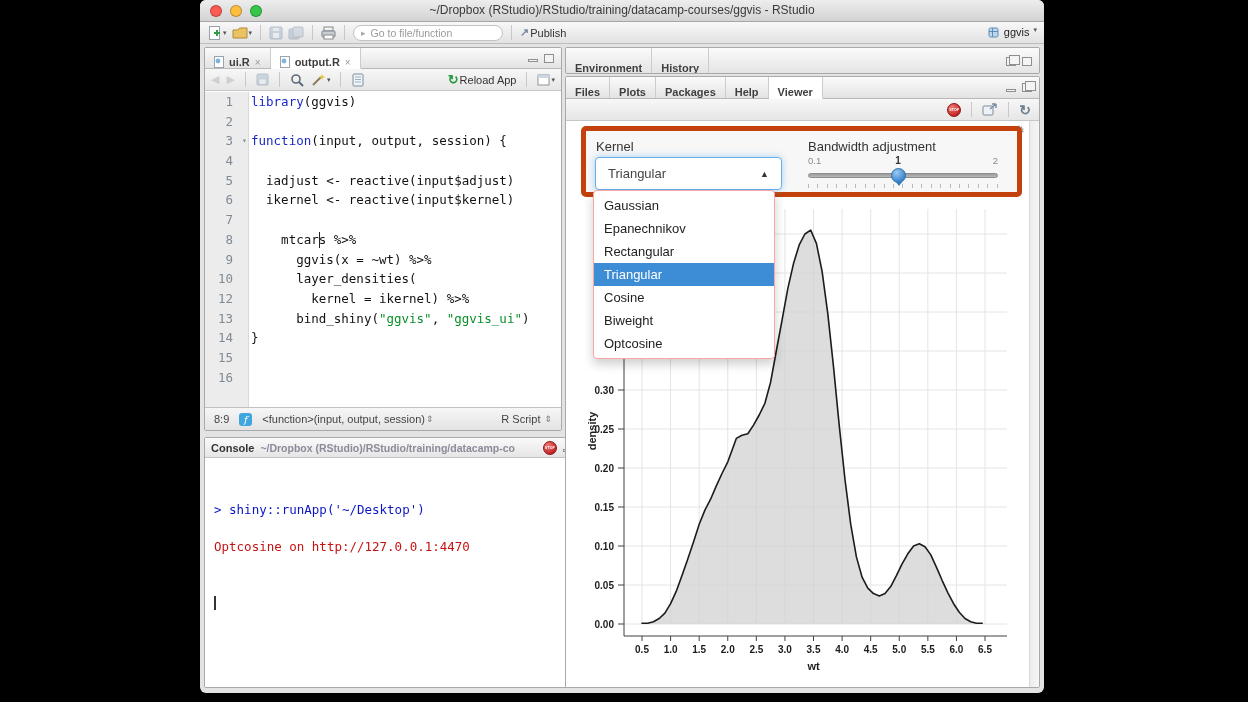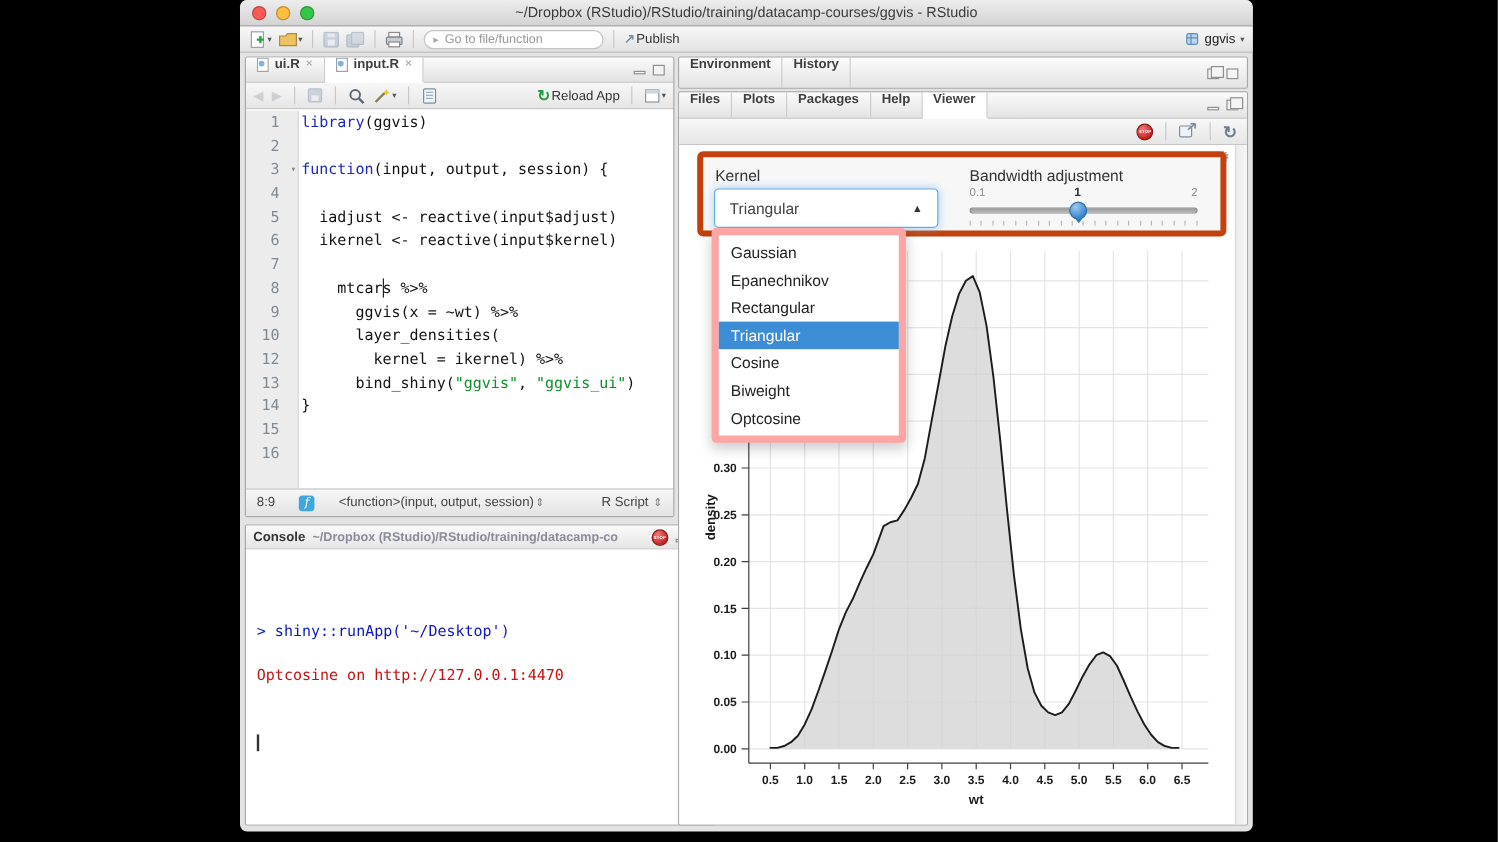--- a/index.html
+++ b/index.html
@@ -14,54 +14,54 @@
   .light{width:12px;height:12px;border-radius:50%;border:1px solid rgba(0,0,0,.25)}
   .l-red{background:#fc5a54}.l-yel{background:#fdbd3f}.l-grn{background:#35c649}
   
   .maintb{height:22px;background:linear-gradient(#f8f8f8,#e2e2e2);border-bottom:1px solid #bdbdbd;display:flex;align-items:center;padding:0 7px;gap:5px;font-size:11px;color:#333}
   .tbsep{width:1px;height:15px;background:#c8c8c8;margin:0 3px}
   .tbicon{display:flex;align-items:center;gap:1px}
   .caret{font-size:7px;color:#555}
   .disabled{opacity:.38}
   .goto{width:150px;height:16px;border:1px solid #c3c3c3;border-radius:9px;background:#fff;font-size:10.5px;color:#9a9a9a;display:flex;align-items:center;padding:0 7px;gap:5px}
   .goto .gi{color:#a9a9a9;font-size:9px}
-  .projbtn{margin-left:auto;display:flex;align-items:center;gap:4px;font-size:11px;color:#222}
+  .projbtn{margin-left:auto;display:flex;gap:4px;font-size:11px;color:#222}
   
   .pane{position:absolute;background:#fff;border:1px solid #a9a9a9;border-radius:2px;overflow:hidden}
   #source-pane{left:4px;top:47px;width:358px;height:384px}
   #console-pane{left:4px;top:437px;width:392px;height:251px}
   #env-pane{left:365px;top:47px;width:475px;height:27px}
   #lower-pane{left:365px;top:76px;width:475px;height:612px}
   .tabbar{height:21px;background:linear-gradient(#fbfbfb,#e3e3e3);border-bottom:1px solid #b9b9b9;display:flex;align-items:stretch;font-size:11px;font-weight:bold;color:#3f3f3f}
-  .tab{display:flex;align-items:flex-start;gap:5px;padding:0 9px;border-right:1px solid #cscsc;border-right:1px solid #cccccc}
+  .tab{display:flex;align-items:flex-end;gap:5px;padding:0 9px;border-right:1px solid #cscsc;border-right:1px solid #cccccc}
   .tab.active{background:#fff;border-bottom:1px solid #fdfdfd;margin-bottom:-1px}
   .tabx{color:#9a9a9a;font-size:10px;font-weight:normal}
   .winbtns{margin-left:auto;display:flex;align-items:center;gap:6px;padding-right:7px}
   .wb{width:10px;height:9px;border:1px solid #8f8f8f;background:#f4f4f4}
   .wb.min{height:3px;margin-top:5px;border:1px solid #8f8f8f}
   .wb.restore{position:relative}
   .wb.restore::after{content:'';position:absolute;left:2px;top:-3px;width:9px;height:8px;border:1px solid #8f8f8f;background:#f4f4f4}
   
   .srctools{height:22px;background:linear-gradient(#f7f7f7,#e6e6e6);border-bottom:1px solid #c6c6c6;display:flex;align-items:center;padding:0 6px;gap:7px;font-size:11px;color:#333}
   .codearea{position:absolute;left:0;right:0;top:44px;bottom:23px;background:#fff;font-family:"DejaVu Sans Mono",monospace;font-size:12.5px;line-height:19.7px;overflow:hidden}
   .gutterbg{position:absolute;left:0;top:0;bottom:0;width:44px;background:#ececec;border-right:1px solid #dadada}
   .codeline{position:relative;display:flex;height:19.7px;white-space:pre}
   .lnum{width:36px;flex:none;text-align:right;padding-right:8px;color:#7f8a94}
   .fold{position:absolute;left:37px;top:0;font-size:8px;color:#888}
   .ltext{padding-left:10px}
   .kw{color:#1b2ac5}.str{color:#0b8f2a}.p{color:#121212}
   .edcursor{position:absolute;left:114px;top:140px;width:1px;height:16px;background:#222}
-  .srcstatus{position:absolute;left:0;right:0;bottom:0;height:23px;background:linear-gradient(#f6f6f6,#e3e3e3);border-top:1px solid #c2c2c2;display:flex;align-items:center;padding:4px 9px;gap:20px;font-size:11px;color:#444}
+  .srcstatus{position:absolute;left:0;right:0;bottom:0;height:23px;background:linear-gradient(#f6f6f6,#e3e3e3);border-top:1px solid #c2c2c2;display:flex;align-items:center;padding:4px 9px;gap:10px;font-size:11px;color:#444}
   .ficon{width:13px;height:13px;border-radius:3px;background:#3fa7dd;color:#fff;font-family:"DejaVu Serif",serif;font-style:italic;font-size:10px;text-align:center;line-height:13px}
   .updown{color:#777;font-size:9px}
   .rscript{margin-left:auto;display:flex;gap:4px;align-items:center}
   
   .conshdr{height:20px;background:linear-gradient(#fafafa,#e5e5e5);border-bottom:1px solid #c2c2c2;display:flex;align-items:center;padding:0 6px;gap:6px;font-size:11px;color:#333}
   .conspath{color:#8b8b9a;font-size:10.5px;font-weight:bold;flex:1;white-space:nowrap;overflow:hidden}
-  .consbody{position:absolute;left:0;right:0;top:20px;bottom:0;background:#fff;font-family:"DejaVu Sans Mono",monospace;font-size:12.5px;line-height:18.5px;padding:22px 9px;white-space:pre}
+  .consbody{position:absolute;left:0;right:0;top:20px;bottom:0;background:#fff;font-family:"DejaVu Sans Mono",monospace;font-size:12.5px;line-height:18.5px;padding:6px 9px;white-space:pre}
   .concursor{width:1.5px;height:14px;background:#333;margin-top:2px}
   .stopicon{position:relative;width:14px;height:14px;border-radius:50%;flex:none;
      background:radial-gradient(circle at 35% 30%,#f07a7a,#c02020 75%);border:1px solid #8e1515;color:#fff;
      font-size:3.5px;font-weight:bold;text-align:center;line-height:12px;letter-spacing:.2px}
   
   .viewtools{height:22px;background:linear-gradient(#f7f7f7,#e6e6e6);border-bottom:1px solid #c6c6c6;display:flex;align-items:center;justify-content:flex-end;gap:7px;padding:0 8px}
   .refresh{color:#6c7f92;font-size:14px;font-weight:bold}
   .viewer-body{position:absolute;left:0;right:0;top:44px;bottom:0;background:#fff}
   .vscroll{position:absolute;right:0;top:0;bottom:0;width:10px;background:linear-gradient(90deg,#ececec,#f6f6f6);border-left:1px solid #d8d8d8}
   .gear{position:absolute;right:14px;top:2px;color:#a2a2a2;font-size:13px}
@@ -72,21 +72,21 @@
   .sliderbox{position:absolute;left:222px;top:24px;width:190px}
   .slabels{position:relative;height:13px;font-size:9.5px;color:#8a8a8a}
   .slab-min{position:absolute;left:0}.slab-max{position:absolute;right:0}
   .slab-mid{position:absolute;left:47.4%;transform:translateX(-50%);font-size:10px;color:#333;font-weight:bold}
   .strack{position:relative;margin-top:5px;height:5px;border-radius:3px;background:linear-gradient(#9c9c9c,#b8b8b8);border:1px solid #8d8d8d}
   .shandle{position:absolute;top:-6px;left:calc(47.4% - 7px);width:15px;height:15px;border-radius:50%;
      background:radial-gradient(circle at 35% 28%,#9cc9f0,#3a86cf 72%);border:1px solid #2e6ea9}
   .shandle::after{content:'';position:absolute;left:3.5px;bottom:-4px;border-left:3px solid transparent;border-right:3px solid transparent;border-top:4px solid #3579b8}
   .sticks{display:flex;justify-content:space-between;margin-top:6px}
   .sticks div{width:1px;height:4px;background:#b8b8b8}
-  .dropdown{position:absolute;left:27px;top:69px;width:162px;background:#fff;border:6px solid #fca5a5;border-radius:4px;box-shadow:0 5px 11px rgba(0,0,0,.2);padding:3px 0;z-index:30}
+  .dropdown{position:absolute;left:27px;top:69px;width:182px;background:#fff;border:1px solid #fca5a5;border-radius:4px;box-shadow:0 5px 11px rgba(0,0,0,.2);padding:3px 0;z-index:30}
   .dditem{height:23px;line-height:23px;padding:0 10px;font-size:13px;color:#222}
   .dditem.sel{background:#3c8dd5;color:#fff}
   #chart-svg{position:absolute;left:0;top:85px;z-index:1}
   
   .mini{display:inline-block;vertical-align:middle}
 </style>
 </head>
 <body>
 
 <div class="screen">
@@ -165,21 +165,21 @@
               <circle cx="4" cy="5" r="2.4" fill="#7fb2dd"></circle>
             </svg>
         <span>ui.R</span>
         <span class="tabx">×</span>
       </span>
       <span class="tab active">
         <svg class="mini" width="10" height="12">
               <rect x="0.5" y="0.5" width="9" height="11" fill="#fff" stroke="#9aa4ae"></rect>
               <circle cx="4" cy="5" r="2.4" fill="#7fb2dd"></circle>
             </svg>
-        <span>input.R</span>
+        <span>output.R</span>
         <span class="tabx">×</span>
       </span>
       <span class="winbtns">
         <span class="wb min"></span>
         <span class="wb"></span>
       </span>
     </div>
     <div class="srctools">
       <span class="disabled" style="color:#9aa0a8">◀</span>
       <span class="disabled" style="color:#9aa0a8">▶</span>

